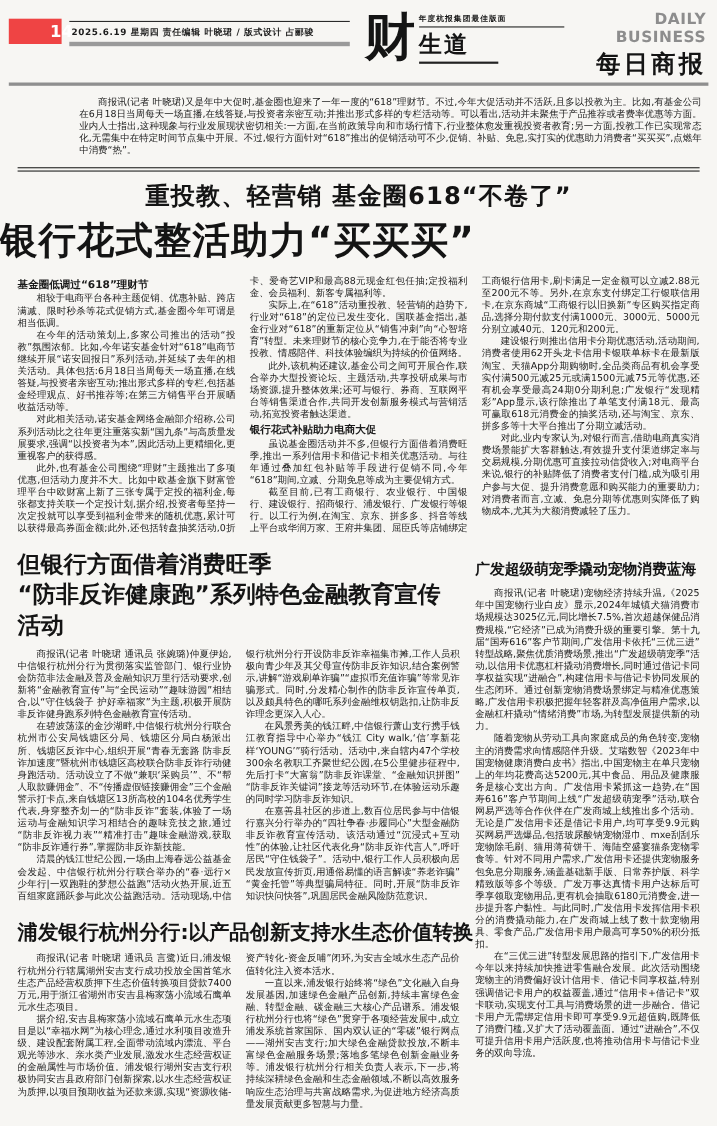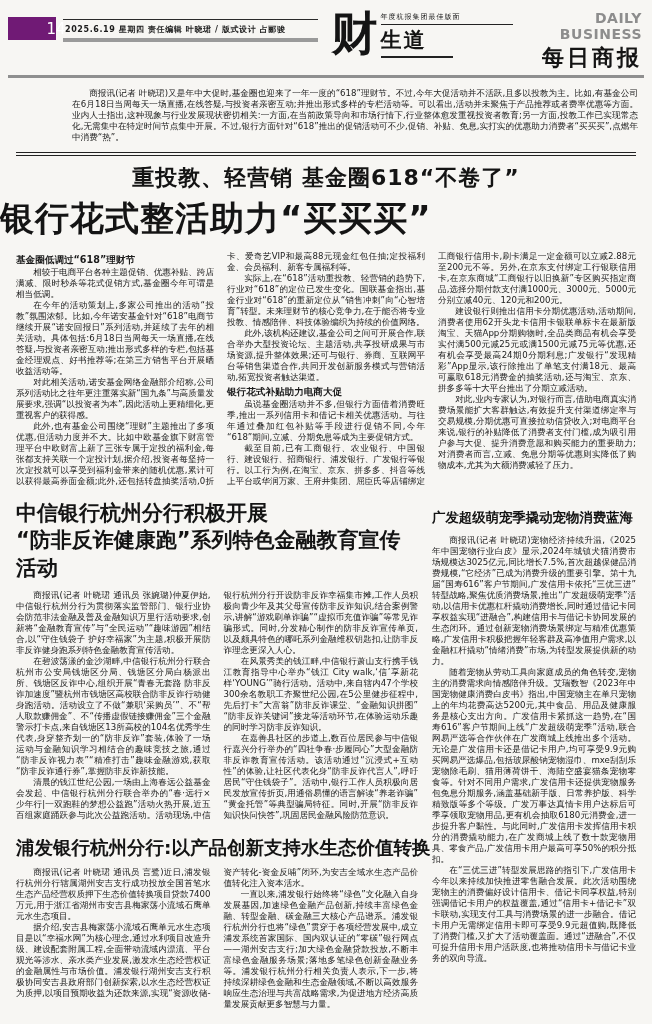--- a/index.html
+++ b/index.html
@@ -10,33 +10,33 @@
     margin: 0 auto;
     background: #f7f6f3;
     color: #141414;
     font-family: "DejaVu Sans", sans-serif;
     overflow: hidden;
   }
   
   .masthead { display:flex; align-items:flex-start; margin:10px 8px 0 8px; }
   .page-num {
     width:30px; height:23px; margin-top:7px;
-    background:#701a75; color:#fff;
-    font-size:15px; font-weight:normal;
+    background:#ef4444; color:#fff;
+    font-size:15px; font-weight:bold;
     display:flex; align-items:center; justify-content:center;padding-left:48px;
   }
   .mh-left { display:flex; width:322px; }
   .mh-left-lines { flex:1; margin-left:7px; }
   .thin-line { border-top:1.5px solid #2a2a2a; margin-top:9px; }
   .date-line { font-size:8px; font-weight:bold; letter-spacing:0.6px; padding:4px 0 3px 2px; color:#1c1c1c; }
   .thick-grey { height:4px; background:#9a9a9a; }
   .mh-center { display:flex; margin-left:14px; margin-top:0; }
   .logo-cai { font-size:46px; line-height:46px; font-weight:900; font-family:"DejaVu Serif", serif; }
   .logo-right { margin-left:3px; margin-top:2px; width:132px; }
-  .tagline { font-size:7px; font-weight:normal; letter-spacing:1px; padding-bottom:2px; border-bottom:1.5px solid #222; white-space:nowrap; }
+  .tagline { font-size:7px; font-weight:bold; letter-spacing:1px; padding-bottom:2px; border-bottom:1.5px solid #222; white-space:nowrap; }
   .logo-word { font-size:21px; font-weight:900; letter-spacing:2px; padding:1px 0 2px 0; border-bottom:2.5px solid #222; display:inline-block; min-width:72px; }
   .mh-right { margin-left:auto; text-align:right; padding-right:2px; }
   .paper-en { color:#8d8d8d; font-weight:bold; font-size:14px; letter-spacing:0.5px; }
   .paper-cn { font-size:22px; font-weight:900; letter-spacing:3px; margin-top:1px; }
   .header-rule { height:3px; background:#8f8f8f; margin:2px 8px 0 8px; }
   
   .lead {
     margin:10px 14px 0 72px;
     font-size:9px; line-height:12.4px;
     text-align:justify; text-indent:2em;
@@ -110,21 +110,21 @@
       <p class="blk-p">截至目前,已有工商银行、农业银行、中国银行、建设银行、招商银行、浦发银行、广发银行等银行。以工行为例,在淘宝、京东、拼多多、抖音等线上平台或华润万家、王府井集团、屈臣氏等店铺绑定工商银行信用卡,刷卡满足一定金额可以立减2.88元至200元不等。另外,在京东支付绑定工行银联信用卡,在京东商城“工商银行以旧换新”专区购买指定商品,选择分期付款支付满1000元、3000元、5000元分别立减40元、120元和200元。</p>
       <p class="blk-p">建设银行则推出信用卡分期优惠活动,活动期间,消费者使用62开头龙卡信用卡银联单标卡在最新版淘宝、天猫App分期购物时,全品类商品有机会享受实付满500元减25元或满1500元减75元等优惠,还有机会享受最高24期0分期利息;广发银行“发现精彩”App显示,该行除推出了单笔支付满18元、最高可赢取618元消费金的抽奖活动,还与淘宝、京东、拼多多等十大平台推出了分期立减活动。</p>
       <p class="blk-p">对此,业内专家认为,对银行而言,借助电商真实消费场景能扩大客群触达,有效提升支付渠道绑定率与交易规模,分期优惠可直接拉动信贷收入;对电商平台来说,银行的补贴降低了消费者支付门槛,成为吸引用户参与大促、提升消费意愿和购买能力的重要助力;对消费者而言,立减、免息分期等优惠则实降低了购物成本,尤其为大额消费减轻了压力。</p>
     </section>
 
   <div class="lower">
     <div class="lower-left">
 
       <section>
         <h2 class="citic-headline">
-          <span>中信银行杭州分行积极开展</span><br>
+          <span>但银行方面借着消费旺季</span><br>
           <span>“防非反诈健康跑”系列特色金融教育宣传活动</span>
         </h2>
         <div class="two-col body-text">
             <p class="blk-p">商报讯(记者 叶晓珺 通讯员 张婉璐)仲夏伊始,中信银行杭州分行为贯彻落实监管部门、银行业协会防范非法金融及普及金融知识万里行活动要求,创新将“金融教育宣传”与“全民运动”“趣味游园”相结合,以“守住钱袋子 护好幸福家”为主题,积极开展防非反诈健身跑系列特色金融教育宣传活动。</p>
             <p class="blk-p">在碧波荡漾的金沙湖畔,中信银行杭州分行联合杭州市公安局钱塘区分局、钱塘区分局白杨派出所、钱塘区反诈中心,组织开展“青春无套路 防非反诈加速度”暨杭州市钱塘区高校联合防非反诈行动健身跑活动。活动设立了不做“兼职‘采购员’”、不“帮人取款赚佣金”、不“传播虚假链接赚佣金”三个金融警示打卡点,来自钱塘区13所高校的104名优秀学生代表,身穿整齐划一的“防非反诈”套装,体验了一场运动与金融知识学习相结合的趣味竞技之旅,通过“防非反诈视力表”“精准打击”趣味金融游戏,获取“防非反诈通行券”,掌握防非反诈新技能。</p>
             <p class="blk-p">清晨的钱江世纪公园,一场由上海春远公益基金会发起、中信银行杭州分行联合举办的“春·远行×少年行|一双跑鞋的梦想公益跑”活动火热开展,近五百组家庭踊跃参与此次公益跑活动。活动现场,中信银行杭州分行开设防非反诈幸福集市摊,工作人员积极向青少年及其父母宣传防非反诈知识,结合案例警示,讲解“游戏刷单诈骗”“虚拟币充值诈骗”等常见诈骗形式。同时,分发精心制作的防非反诈宣传单页,以及颇具特色的哪吒系列金融维权钥匙扣,让防非反诈理念更深入人心。</p>
             <p class="blk-p">在风景秀美的钱江畔,中信银行萧山支行携手钱江教育指导中心举办“钱江 City walk,‘信’享新花样‘YOUNG’”骑行活动。活动中,来自辖内47个学校300余名教职工齐聚世纪公园,在5公里健步征程中,先后打卡“大富翁”防非反诈课堂、“金融知识拼图”“防非反诈关键词”接龙等活动环节,在体验运动乐趣的同时学习防非反诈知识。</p>
             <p class="blk-p">在嘉善县社区的步道上,数百位居民参与中信银行嘉兴分行举办的“四社争春·步履同心”大型金融防非反诈教育宣传活动。该活动通过“沉浸式+互动性”的体验,让社区代表化身“防非反诈代言人”,呼吁居民“守住钱袋子”。活动中,银行工作人员积极向居民发放宣传折页,用通俗易懂的语言解读“养老诈骗”“黄金托管”等典型骗局特征。同时,开展“防非反诈知识快问快答”,巩固居民金融风险防范意识。</p>
           </div>
       </section>

